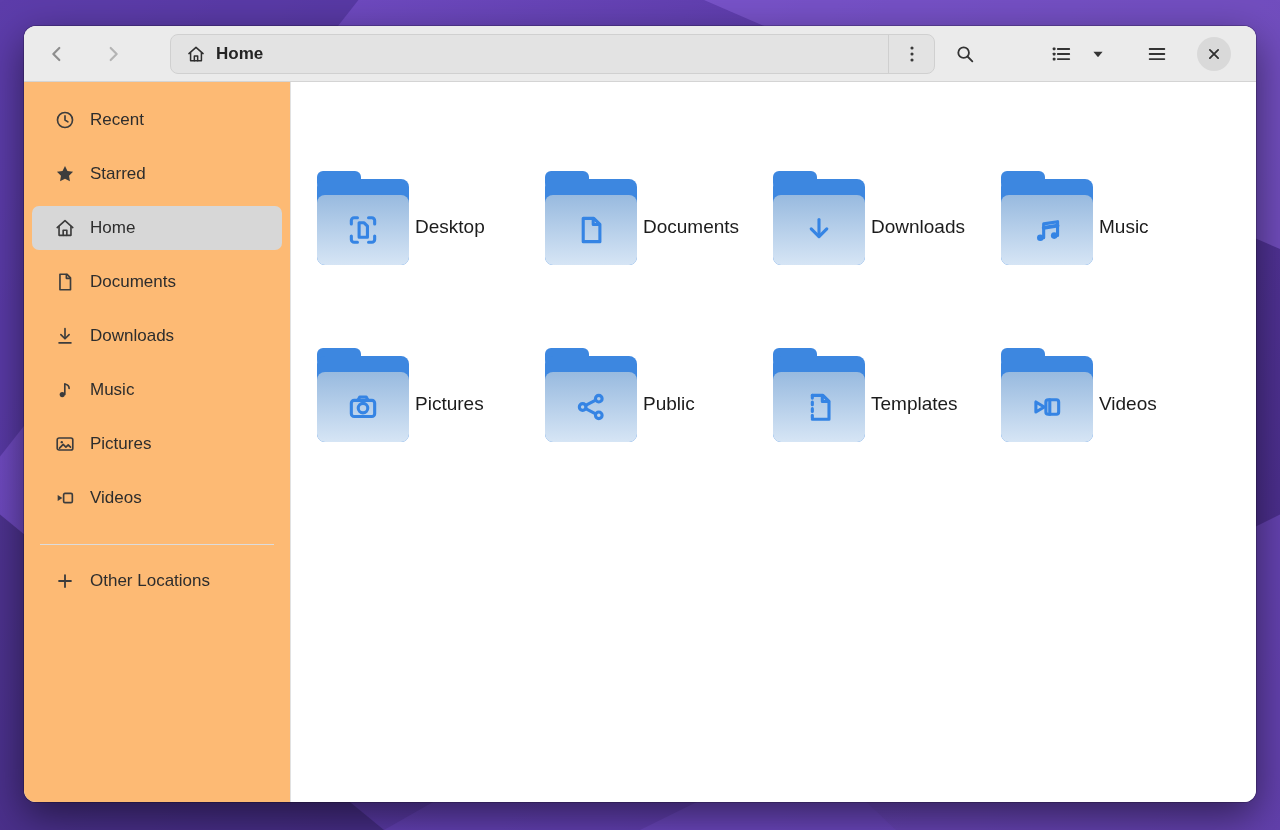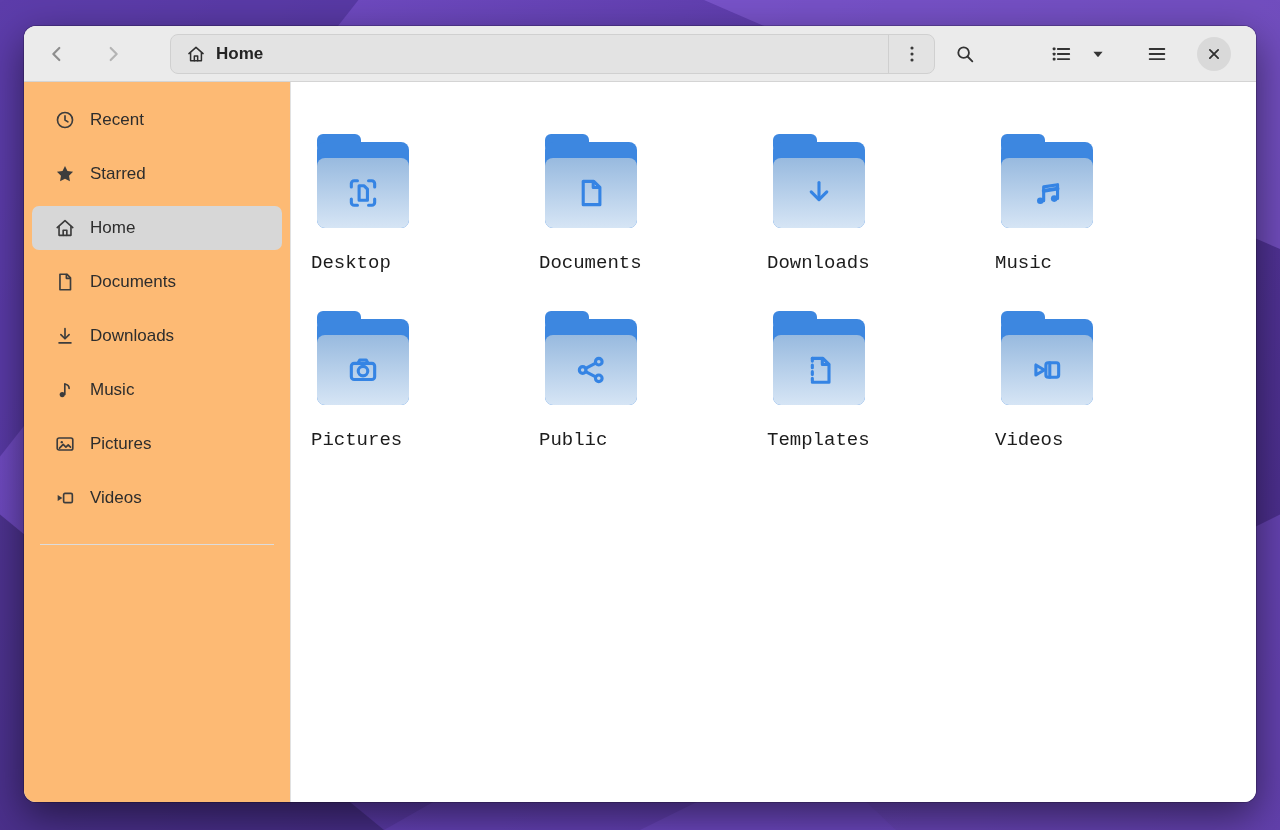--- a/index.html
+++ b/index.html
@@ -57,21 +57,21 @@
   .sb-item{
     height:44px;margin:0 8px 10px 8px;border-radius:7px;flex-shrink:0;
     display:flex;align-items:center;gap:14px;padding-left:22px;color:#3c3c3c;
   }
   .sb-item.selected{background:#d7d7d7;}
   .sb-label{font-size:17px;color:#2d2d2d;}
   .sb-sep{height:1px;background:#dcdcdc;margin:14px 16px;flex-shrink:0;}
   
   .content{flex:1;background:#ffffff;padding:46px 0 0 20px;box-sizing:border-box;overflow:hidden;}
   .grid{display:grid;grid-template-columns:repeat(4,228px);grid-auto-rows:177px;}
-  .cell{width:228px;display:flex;flex-direction:column;font-family:Liberation Mono, monospace;}
+  .cell{width:228px;display:flex;align-items:center;}
   .folder-label{margin-top:20px;font-size:19px;line-height:22px;color:#1c1c1c;}
 </style>
 </head>
 <body>
 
 <div class="wallpaper">
   <div class="wp wp1"></div>
   <div class="wp wp2"></div>
   <div class="wp wp3"></div>
   <div class="wp wp4"></div>
@@ -239,20 +239,30 @@
             <span>
               <svg width="22" height="22" viewBox="0 0 24 24" fill="none" stroke="currentColor" stroke-width="1.8" stroke-linecap="round" stroke-linejoin="round">
                 <path d="M4 8.8v6.4l5.2-3.2z" fill="currentColor" stroke="none"></path>
                 <rect x="10.5" y="7" width="9.5" height="10" rx="1.5"></rect>
               </svg>
             </span>
             <span class="sb-label">Videos</span>
           </div>
         </div>
       <div class="sb-sep"></div>
+      <div>
+          <div class="sb-item">
+            <span>
+              <svg width="22" height="22" viewBox="0 0 24 24" fill="none" stroke="currentColor" stroke-width="1.8" stroke-linecap="round" stroke-linejoin="round">
+                <path d="M12 5.5v13M5.5 12h13" stroke-width="2"></path>
+              </svg>
+            </span>
+            <span class="sb-label">Other Locations</span>
+          </div>
+        </div>
     </aside>
 
     <main class="content">
       <div class="grid">
           <div class="cell">
             <svg width="104" height="104" viewBox="0 0 104 104">
               <defs>
                 <linearGradient id="fg0" x1="0" y1="0" x2="0" y2="1">
                   <stop offset="0" stop-color="#98badf"></stop>
                   <stop offset="1" stop-color="#d6e5f5"></stop>

